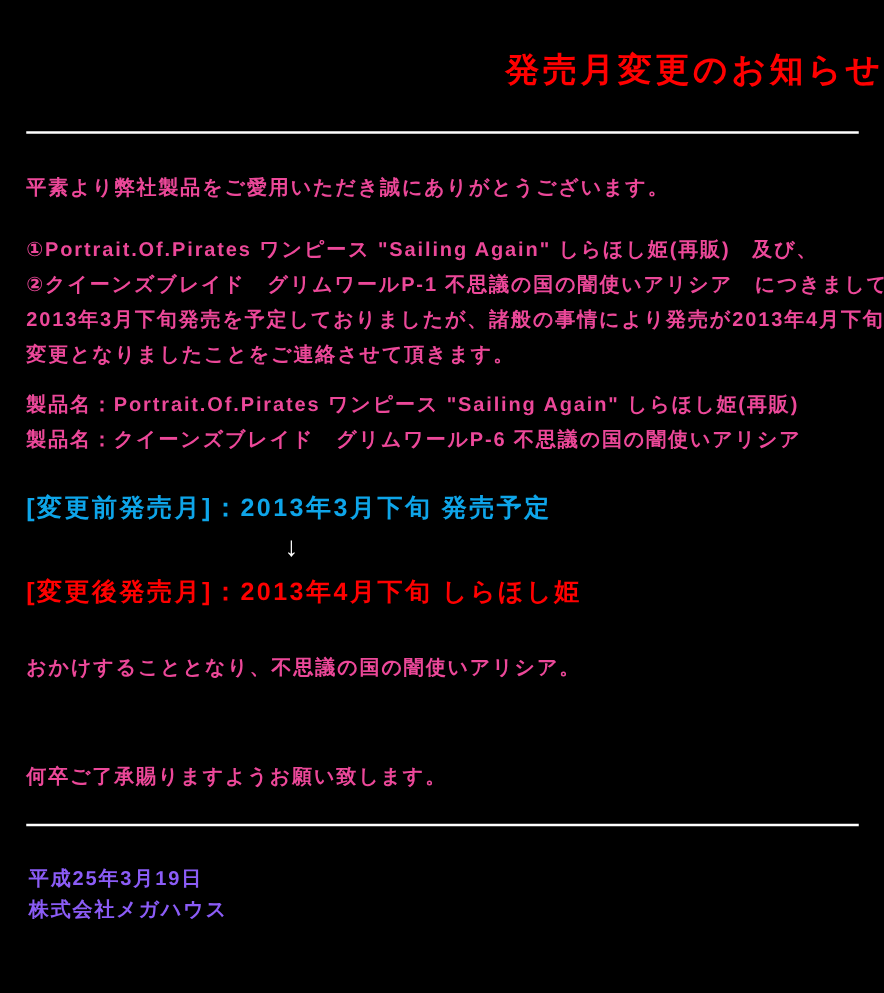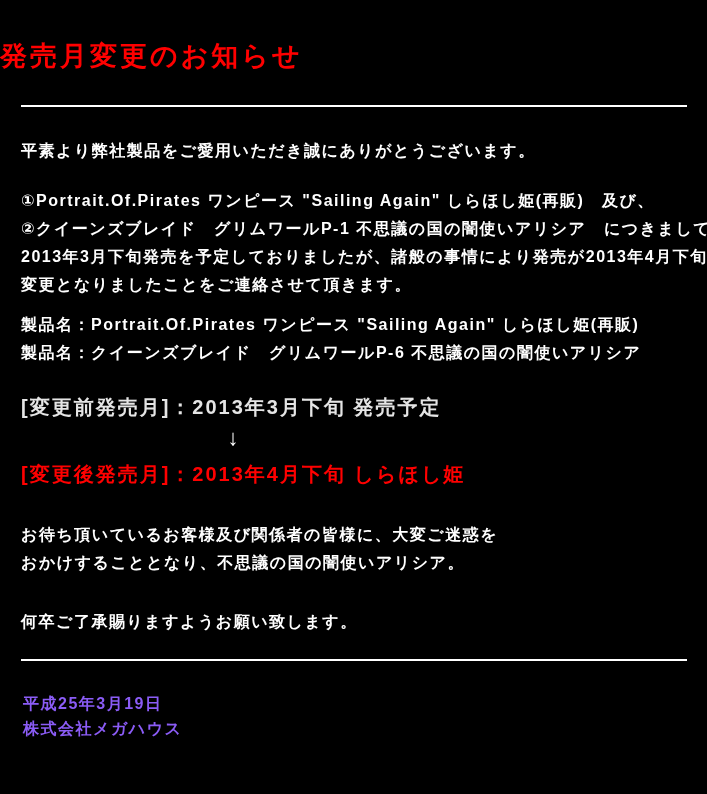--- a/index.html
+++ b/index.html
@@ -15,21 +15,21 @@
     overflow: hidden;
     font-family: "Liberation Sans", "DejaVu Sans", sans-serif;
     font-weight: bold;
     color: #ffffff;
   }
   .page-title {
     position: absolute;
     top: 38px;
     left: 0;
     width: 707px;
-    text-align: left;
+    text-align: right;
     color: #ff0000;
     font-size: 27px;
     letter-spacing: 3px;
     white-space: nowrap;
   }
   .rule {
     position: absolute;
     left: 21px;
     width: 666px;
     height: 2px;
@@ -37,38 +37,38 @@
   }
   .rule-top { top: 105px; }
   .rule-bottom { top: 659px; }
 
   .body-text {
     position: absolute;
     left: 21px;
     font-size: 16px;
     line-height: 28px;
     letter-spacing: 1.5px;
-    color: #ffffff;
+    color: #ec4899;
     white-space: nowrap;
   }
   .p-greeting { top: 137px; }
   .p-announcement { top: 187px; }
   .p-products { top: 311px; }
   .p-apology { top: 521px; }
   .p-closing { top: 608px; }
 
   .schedule-line {
     position: absolute;
     left: 21px;
     font-size: 20px;
     line-height: 24px;
     letter-spacing: 2px;
     white-space: nowrap;
   }
-  .schedule-before { top: 395px; color: #e5e5e5; }
+  .schedule-before { top: 395px; color: #0ea5e9; }
   .schedule-after { top: 462px; color: #ff0000; }
 
   .arrow-row {
     position: absolute;
     top: 426px;
     left: 21px;
     width: 424px;
     text-align: center;
     font-size: 22px;
     line-height: 24px;
@@ -110,21 +110,20 @@
     <div>製品名：クイーンズブレイド　グリムワールP-6 不思議の国の闇使いアリシア</div>
   </div>
 
   <div class="schedule-line schedule-before">[変更前発売月]：2013年3月下旬 発売予定</div>
 
   <div class="arrow-row">↓</div>
 
   <div class="schedule-line schedule-after">[変更後発売月]：2013年4月下旬 しらほし姫</div>
 
   <div class="body-text p-apology">
-    <div>お待ち頂いているお客様及び関係者の皆様に、大変ご迷惑を</div>
     <div>おかけすることとなり、不思議の国の闇使いアリシア。</div>
   </div>
 
   <div class="body-text p-closing">何卒ご了承賜りますようお願い致します。</div>
 
   <div class="rule rule-bottom"></div>
 
   <div class="footer-line footer-date">平成25年3月19日</div>
   <div class="footer-line footer-company">株式会社メガハウス</div>
 

